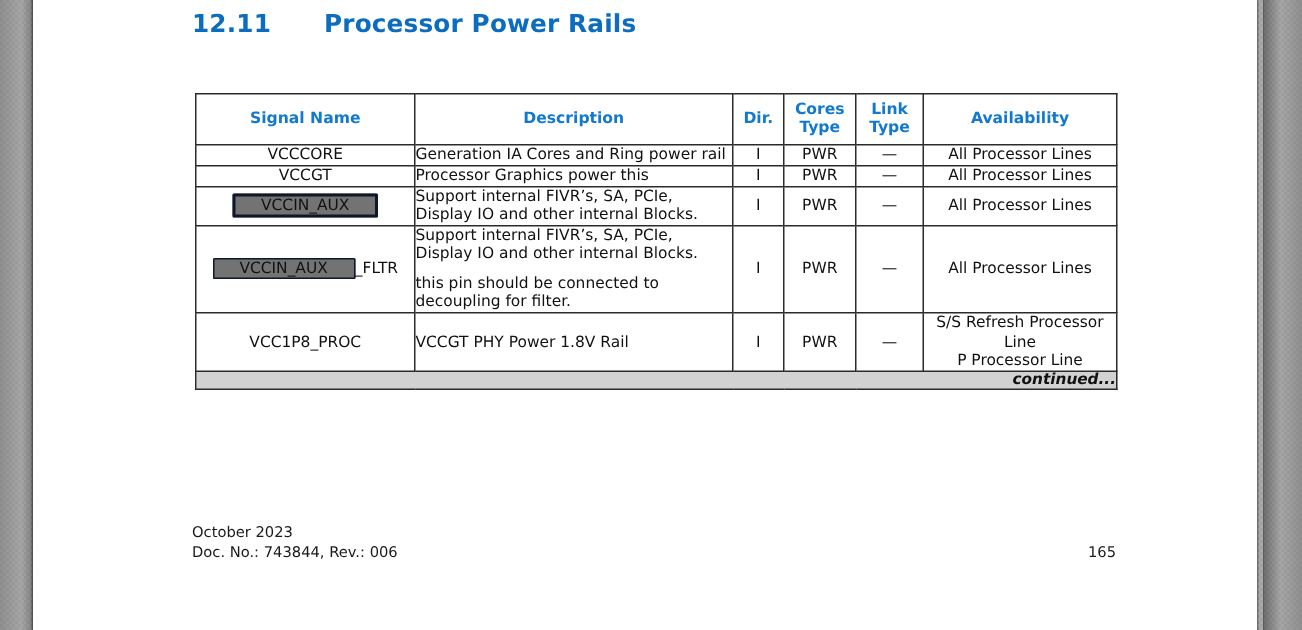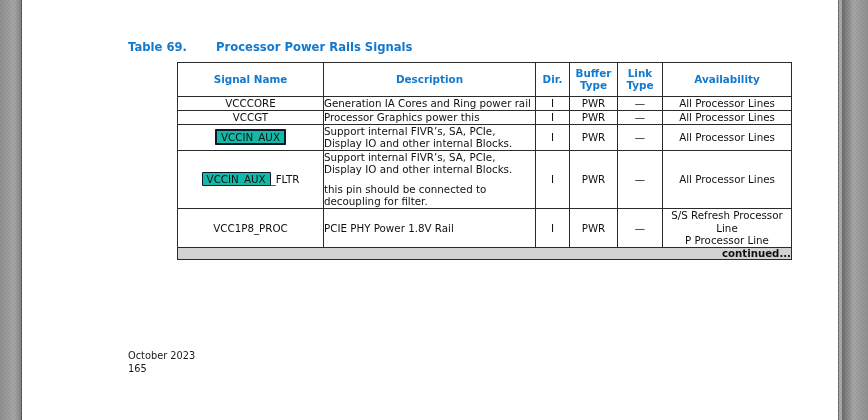--- a/index.html
+++ b/index.html
@@ -91,21 +91,20 @@
   
   #rails-table {
     position: absolute;
     left: 108px;
     top: 62px;
     width: 614px;
     border-collapse: collapse;
     table-layout: fixed;
     font-size: 10.3px;
     color: #111111;
-    margin-left: 47px;
   }
   #rails-table td, #rails-table th {
     border: 1px solid #2b2b2b;
     padding: 0;
     vertical-align: middle;
   }
   thead th {
     color: #1279CF;
     font-weight: bold;
     font-size: 10.4px;
@@ -133,34 +132,35 @@
 
   td.top-align { vertical-align: top; padding-top: 5px; }
 
   .desc-para { margin: 0; }
   .desc-para + .desc-para { margin-top: 7px; }
 
   .avail-line { display: block; }
 
   
   .hl {
-    background: #14b8a6;
+    background: #737373;
     border: 6px solid #0f172a;
-    padding: 0 4px;
+    padding: 0 17px;
     border-radius: 1px;
     box-decoration-break: clone;
     -webkit-box-decoration-break: clone;
   }
   .hl.thin { border-width: 1px; }
   .hl.thick { border-width: 2px; }
 
   
   tr.continued-row td {
     background: #D2D2D2;
     text-align: right;
+    font-style: italic;
     font-weight: bold;
     font-size: 10.2px;
     padding: 1px 5px 2px 0;
     color: #111111;
   }
 
   
   #footer {
     position: absolute;
     left: 106px;
@@ -177,43 +177,41 @@
   sup { font-size: 0.66em; vertical-align: super; line-height: 0; }
 </style>
 </head>
 <body>
 
 <div id="viewer">
 
   <div id="page">
 
     <div class="section-heading">
+      <span class="section-number">12.11</span>
+      <span class="section-title">Processor Power Rails</span>
     </div>
 
-    <div class="table-caption">
-      <span class="caption-label">Table 69.</span>
-      <span class="caption-title">Processor Power Rails Signals</span>
-    </div>
 
     <table id="rails-table">
       <colgroup>
         <col class="col-signal">
           <col class="col-desc">
           <col class="col-dir">
         <col class="col-buffer">
           <col class="col-link">
           <col class="col-avail">
       </colgroup>
       <thead>
         <tr>
           <th>Signal Name</th>
           <th>Description</th>
           <th>Dir.</th>
           <th>
-            <span>Buffer</span><br>
+            <span>Cores</span><br>
             <span>Type</span>
           </th>
           <th>
             <span>Link</span><br>
             <span>Type</span>
           </th>
           <th>Availability</th>
         </tr>
       </thead>
       <tbody id="table-body">
@@ -262,39 +260,40 @@
             <td class="dir">I</td>
             <td class="buffer top-align">PWR</td>
             <td class="link top-align">—</td>
             <td class="avail">
               <span class="avail-line">All Processor Lines</span>
             </td>
           </tr>
           <tr>
             <td class="signal">VCC1P8_PROC</td>
             <td class="desc">
-              <p class="desc-para">PCIE PHY Power 1.8V Rail</p>
+              <p class="desc-para">VCCGT PHY Power 1.8V Rail</p>
             </td>
             <td class="dir">I</td>
             <td class="buffer">PWR</td>
             <td class="link">—</td>
             <td class="avail">
               <span class="avail-line">S/S Refresh Processor Line</span>
               <span class="avail-line">P Processor Line</span>
             </td>
           </tr>
           <tr class="continued-row">
             <td colspan="6">continued...</td>
           </tr>
         </tbody>
     </table>
 
     <div id="footer">
       <div class="footer-row">
         <span class="footer-left">October 2023</span>
       </div>
       <div class="footer-row">
+        <span class="footer-left">Doc. No.: 743844, Rev.: 006</span>
         <span class="footer-right">165</span>
       </div>
     </div>
 
   </div>
 </div>
 
 </body></html>

